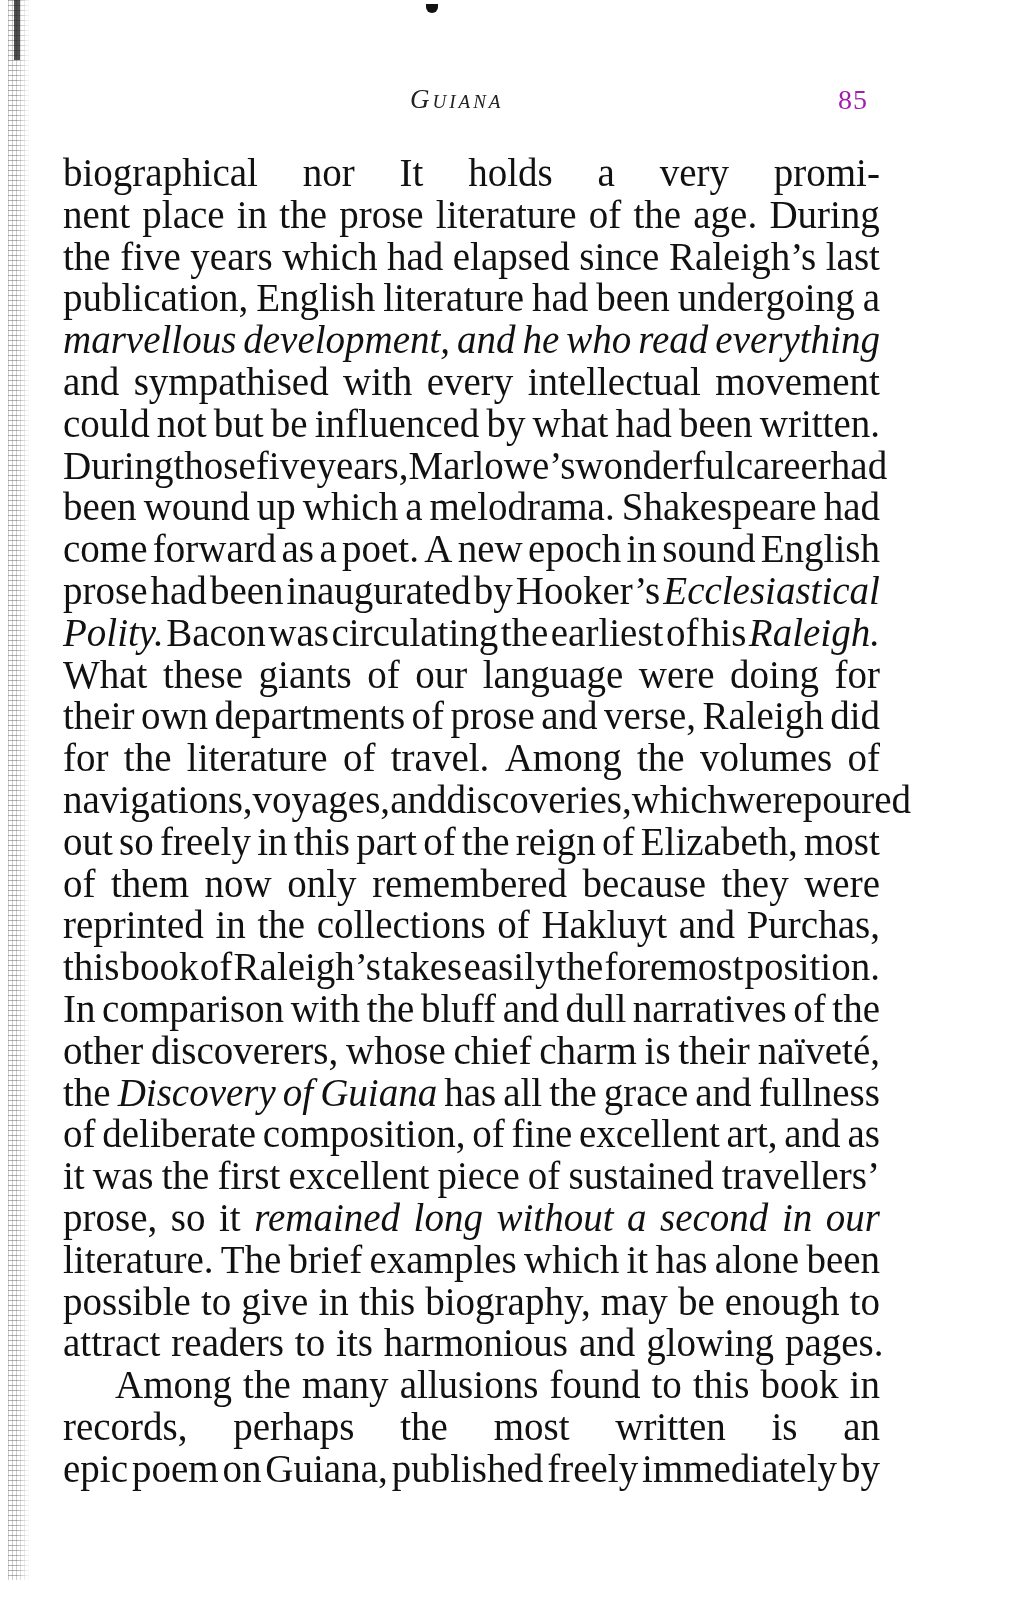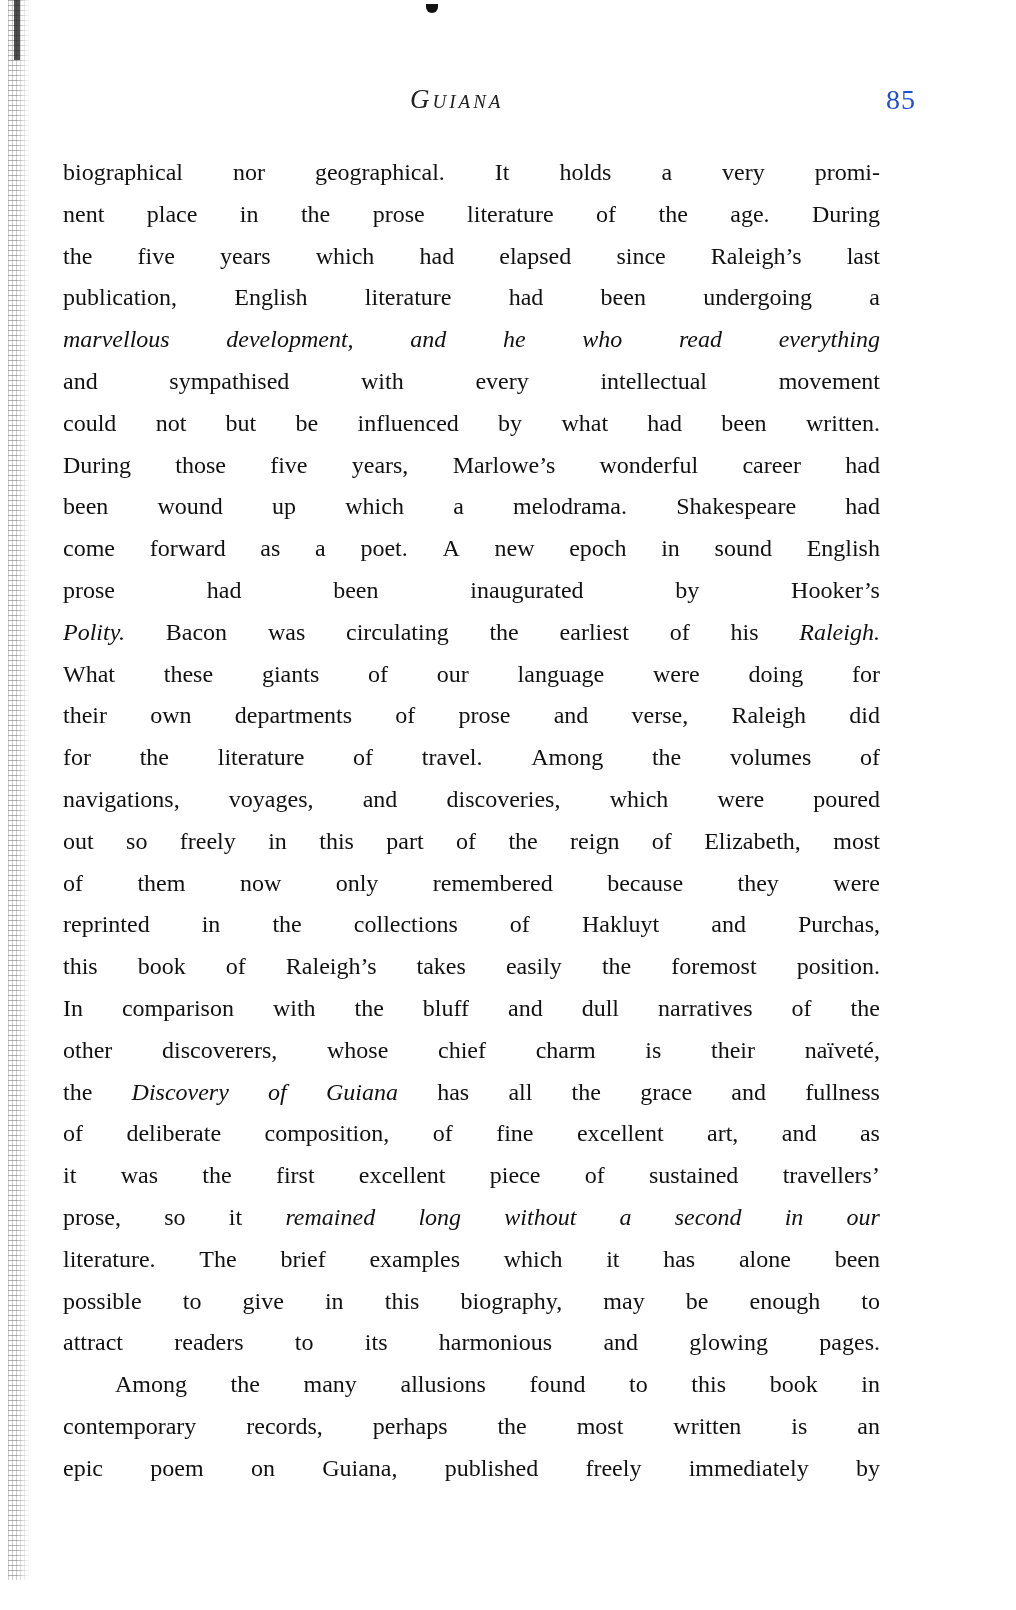--- a/index.html
+++ b/index.html
@@ -61,35 +61,34 @@
       font-size: 27px;
       letter-spacing: 3px;
       font-variant: small-caps;
       color: #222;
     }
     .page-number {
       position: absolute;
       left: 838px;
       top: 0;
       font-size: 28px;
-      color: #1d4ed8;
+      color: #a21caf;
       letter-spacing: 1px;
-      margin-left: 48px;
     }
     .text-block {
       position: absolute;
       left: 63px;
       top: 152px;
       width: 817px;
     }
     .line {
       display: block;
       height: 41.8px;
       line-height: 41.8px;
-      font-size: 24px;
+      font-size: 39px;
       text-align: justify;
       text-align-last: justify;
       white-space: nowrap;
       overflow: visible;
     }
     .line.last {
       text-align-last: left;
     }
     .line.indent {
       padding-left: 52px;
@@ -117,21 +116,20 @@
 <header class="running-head">
   <span class="running-title">Guiana</span>
   <span class="page-number">85</span>
 </header>
 
 <main class="text-block" id="text-block">
     <div class="line">
       <div class="justify-wrap">
         <span class="word">biographical</span>
         <span class="word">nor</span>
-        <span class="word">geographical.</span>
         <span class="word">It</span>
         <span class="word">holds</span>
         <span class="word">a</span>
         <span class="word">very</span>
         <span class="word">promi-</span>
       </div>
     </div>
     <div class="line">
       <div class="justify-wrap">
         <span class="word">nent</span>
@@ -245,20 +243,21 @@
       </div>
     </div>
     <div class="line">
       <div class="justify-wrap">
         <span class="word">prose</span>
         <span class="word">had</span>
         <span class="word">been</span>
         <span class="word">inaugurated</span>
         <span class="word">by</span>
         <span class="word">Hooker’s</span>
+        <span class="word it">Ecclesiastical</span>
       </div>
     </div>
     <div class="line">
       <div class="justify-wrap">
         <span class="word it">Polity.</span>
         <span class="word">Bacon</span>
         <span class="word">was</span>
         <span class="word">circulating</span>
         <span class="word">the</span>
         <span class="word">earliest</span>
@@ -497,21 +496,20 @@
         <span class="word">allusions</span>
         <span class="word">found</span>
         <span class="word">to</span>
         <span class="word">this</span>
         <span class="word">book</span>
         <span class="word">in</span>
       </div>
     </div>
     <div class="line">
       <div class="justify-wrap">
-        <span class="word">contemporary</span>
         <span class="word">records,</span>
         <span class="word">perhaps</span>
         <span class="word">the</span>
         <span class="word">most</span>
         <span class="word">written</span>
         <span class="word">is</span>
         <span class="word">an</span>
       </div>
     </div>
     <div class="line">

